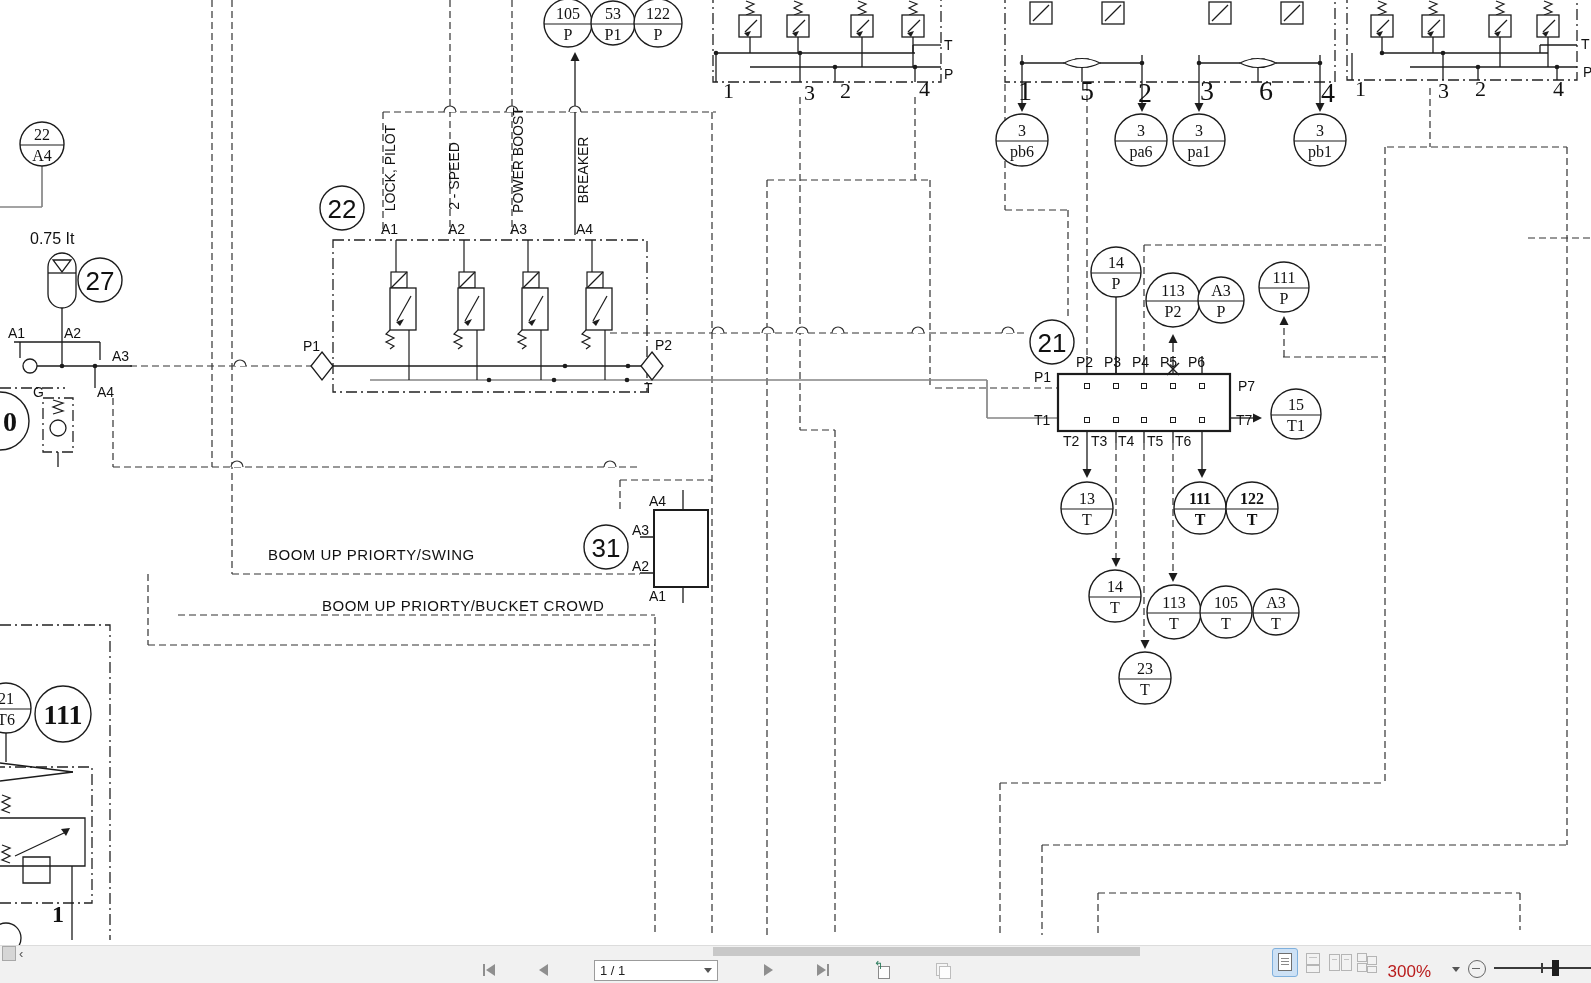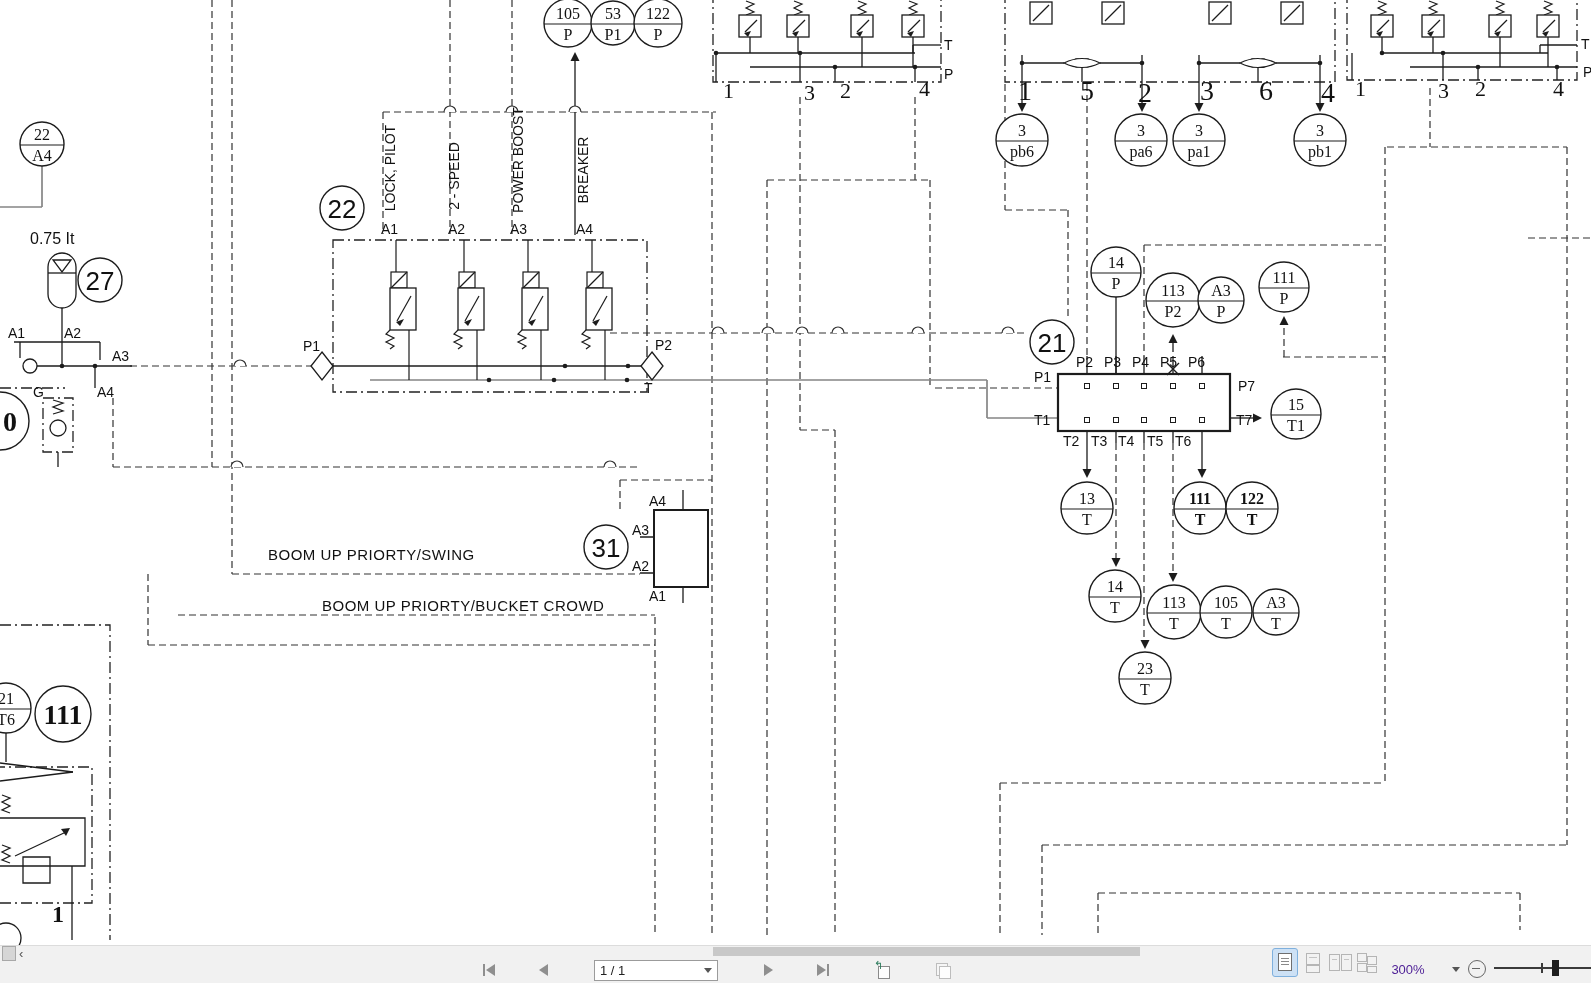--- a/index.html
+++ b/index.html
@@ -34,21 +34,21 @@
   .viewicon{position:relative;width:15px;height:15px;margin:0 5px;}
   .viewicon .pg{position:absolute;left:3px;top:3px;width:10px;height:11px;background:#fdfdfd;border:1px solid #8a8a8a;}
   .viewicon .pg2{position:absolute;left:0;top:0;width:10px;height:11px;background:#f6f6f6;border:1px solid #bdbdbd;}
   .viewicon .arr{position:absolute;left:-1px;top:-4px;font-size:11px;color:#2e7d5e;}
   .laybtn{width:24px;height:27px;margin-right:3px;display:flex;align-items:center;justify-content:center;border-radius:3px;}
   .laybtn.sel{background:#cde1f5;border:1px solid #7fb0dd;}
   .pgico{position:relative;background:#fff;border:1px solid #6f6f6f;}
   .pgico.dis{border-color:#b5b5b5;background:#f2f2f2;}
   .pgico i{position:absolute;left:2px;right:2px;height:1px;background:#8a8a8a;}
   .pgico.dis i{background:#c4c4c4;}
-  #zoomlabel{position:absolute;left:1385px;top:16px;width:46px;text-align:center;font-size:13px;color:#4c1d95;}
+  #zoomlabel{position:absolute;left:1385px;top:16px;width:46px;text-align:right;font-size:17px;color:#b91c1c;}
   #zcaret{position:absolute;left:1452px;top:21px;}
   #zminus{position:absolute;left:1468px;top:14px;width:16px;height:16px;border:1.5px solid #666;border-radius:50%;}
   #zminus i{position:absolute;left:3px;top:6.5px;width:8px;height:1.6px;background:#666;}
   #ztrack{position:absolute;left:1494px;top:21px;width:97px;height:2px;background:#3a3a3a;}
   #ztick{position:absolute;left:1541px;top:17px;width:1.5px;height:10px;background:#3a3a3a;}
   #zhandle{position:absolute;left:1552px;top:14px;width:7px;height:16px;background:#1e1e1e;}
 </style>
 </head>
 <body>
 

